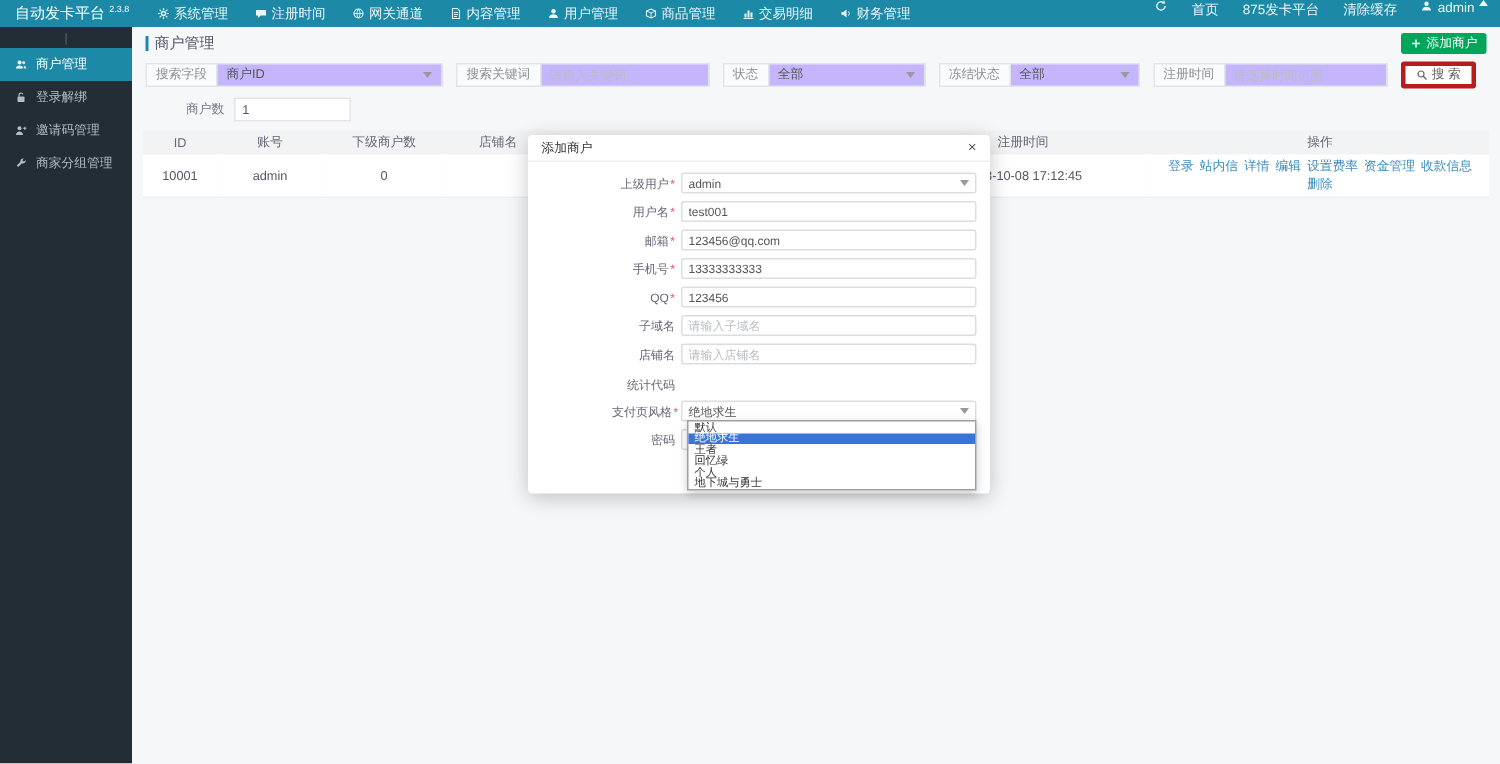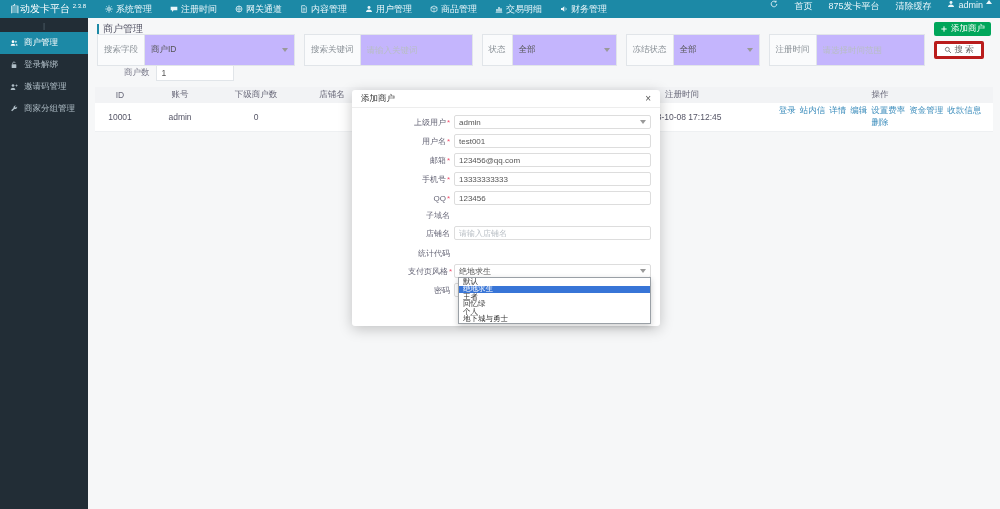--- a/index.html
+++ b/index.html
@@ -28,21 +28,21 @@
 
   
   .content { position:absolute; top:18px; left:88px; right:0; bottom:0; background:#f6f7f8; font-size:8.5px; }
   .page-header { height:22px; display:flex; align-items:center; justify-content:space-between; padding:0 9px; }
   .page-title { display:flex; align-items:center; gap:4px; font-size:10px; color:#556; }
   .title-bar { width:2px; height:10px; background:#1c89a6; display:inline-block; }
   .btn-add { background:#00a65a; color:#fff; border:none; border-radius:2px; height:14px; padding:0 6px;
              font-size:8.5px; display:flex; align-items:center; gap:3px; cursor:pointer; }
 
   .filter-bar { display:flex; align-items:center; gap:9px; padding:2px 9px; height:20px; }
-  .fgroup { display:flex; height:32px; }
+  .fgroup { display:flex; height:16px; }
   .flabel { background:#fafbfc; border:1px solid #e1e5e9; color:#8a9197; display:flex; align-items:center;
             padding:0 6px; white-space:nowrap; }
   .fctrl { background:#c4b5fd; border:1px solid #e1e5e9; border-left:none; display:flex; align-items:center;
            justify-content:space-between; padding:0 6px; color:#555; cursor:pointer; gap:6px; }
   .fctrl input { border:none; outline:none; font-size:8.5px; width:100%; color:#555; background:transparent; }
   .fctrl input::placeholder { color:#b8bec4; }
   .caret-down { width:0; height:0; border-left:3px solid transparent; border-right:3px solid transparent; border-top:4px solid #999; display:inline-block; }
   .btn-search { height:18px; background:#fff; border:3px solid #b91c1c; border-radius:2px; padding:0 7px;
                 display:flex; align-items:center; gap:3px; color:#666; font-size:8.5px; cursor:pointer; }
 
@@ -328,20 +328,21 @@
       <input type="text" value="13333333333" style="">
     </div>
 
     <div class="mrow">
       <span class="mlabel"><span>QQ</span><span class="req">*</span></span>
       <input type="text" value="123456" style="">
     </div>
 
     <div class="mrow">
       <span class="mlabel"><span>子域名</span></span>
+      <input type="text" placeholder="请输入子域名" style="">
     </div>
 
     <div class="mrow">
       <span class="mlabel"><span>店铺名</span></span>
       <input type="text" placeholder="请输入店铺名" style="">
     </div>
 
     <div class="mrow top">
       <span class="mlabel" style="padding-top:3px"><span>统计代码</span></span>
     </div>

